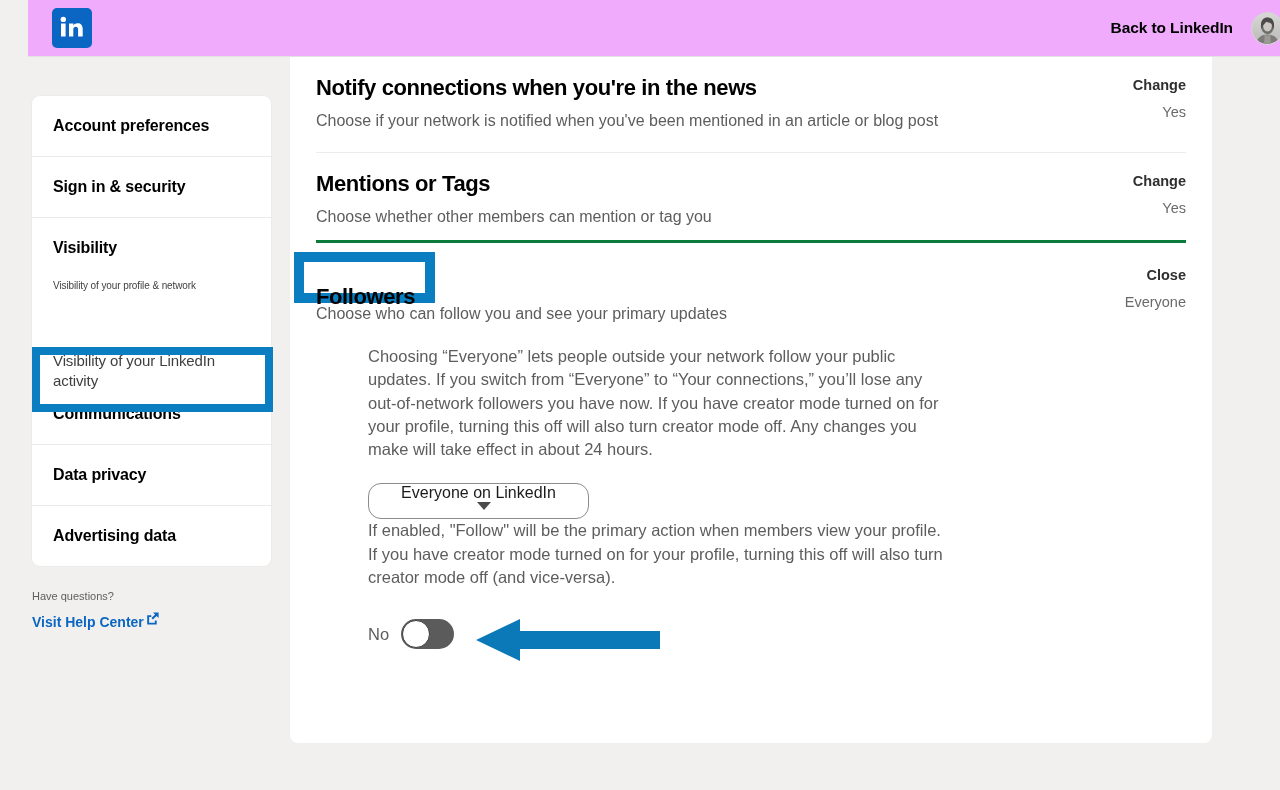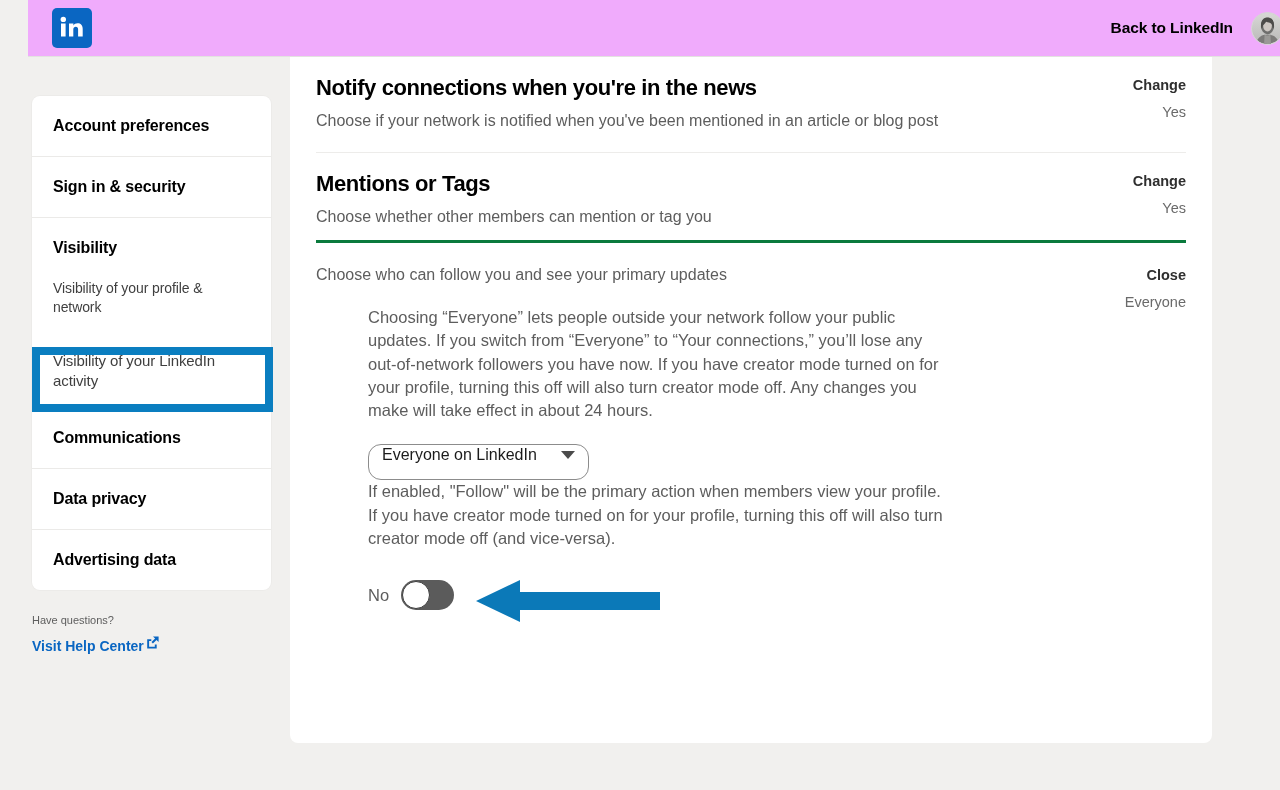--- a/index.html
+++ b/index.html
@@ -83,21 +83,21 @@
     font-weight: bold;
     color: #000000;
     letter-spacing: -0.15px;
   }
   .side-sub {
     padding: 10px 21px 14px 21px;
     cursor: pointer;
     border-bottom: none;
   }
   .side-sub .label {
-    font-size: 14px;
+    font-size: 10px;
     font-weight: normal;
     color: #3f3f3f;
     letter-spacing: -0.1px;
     line-height: 1.35;
   }
   .group-vis { border-bottom: 1px solid #ebeae8; padding-bottom: 6px; }
 
   
   .side-highlight-wrap {
     position: absolute;
@@ -238,20 +238,21 @@
     justify-content: space-between;
     width: 221px;
     height: 36px;
     padding: 0 13px 14px 13px;
     border: 1px solid #8c8c8c;
     border-radius: 13px;
     background: #ffffff;
     font-size: 16px;
     color: #1b1b1b;
     cursor: pointer;
+    flex-direction: column;
   }
   .caret {
     width: 0; height: 0;
     border-left: 7px solid transparent;
     border-right: 7px solid transparent;
     border-top: 8px solid #4b4b4b;
     margin-left: 10px;
   }
   .sub-head {
     font-size: 16px;
@@ -395,20 +396,24 @@
     <p class="s-desc">Choose whether other members can mention or tag you</p>
     <div class="s-action">
       <div class="act">Change</div>
       <div class="val">Yes</div>
     </div>
   </div>
 
   <div class="green-divider"></div>
 
   <div class="setting-row followers-row">
+    <div class="followers-title-holder">
+      <div class="followers-highlight"></div>
+      <h2 class="followers-title">Followers</h2>
+    </div>
     <p class="s-desc">Choose who can follow you and see your primary updates</p>
     <div class="s-action" style="top:24px;">
       <div class="act">Close</div>
       <div class="val">Everyone</div>
     </div>
 
     <div class="expand-body">
       <p class="expand-para">Choosing “Everyone” lets people outside your network follow your public updates. If you switch from “Everyone” to “Your connections,” you’ll lose any out-of-network followers you have now. If you have creator mode turned on for your profile, turning this off will also turn creator mode off. Any changes you make will take effect in about 24 hours.</p>
 
       <div class="select-box">

